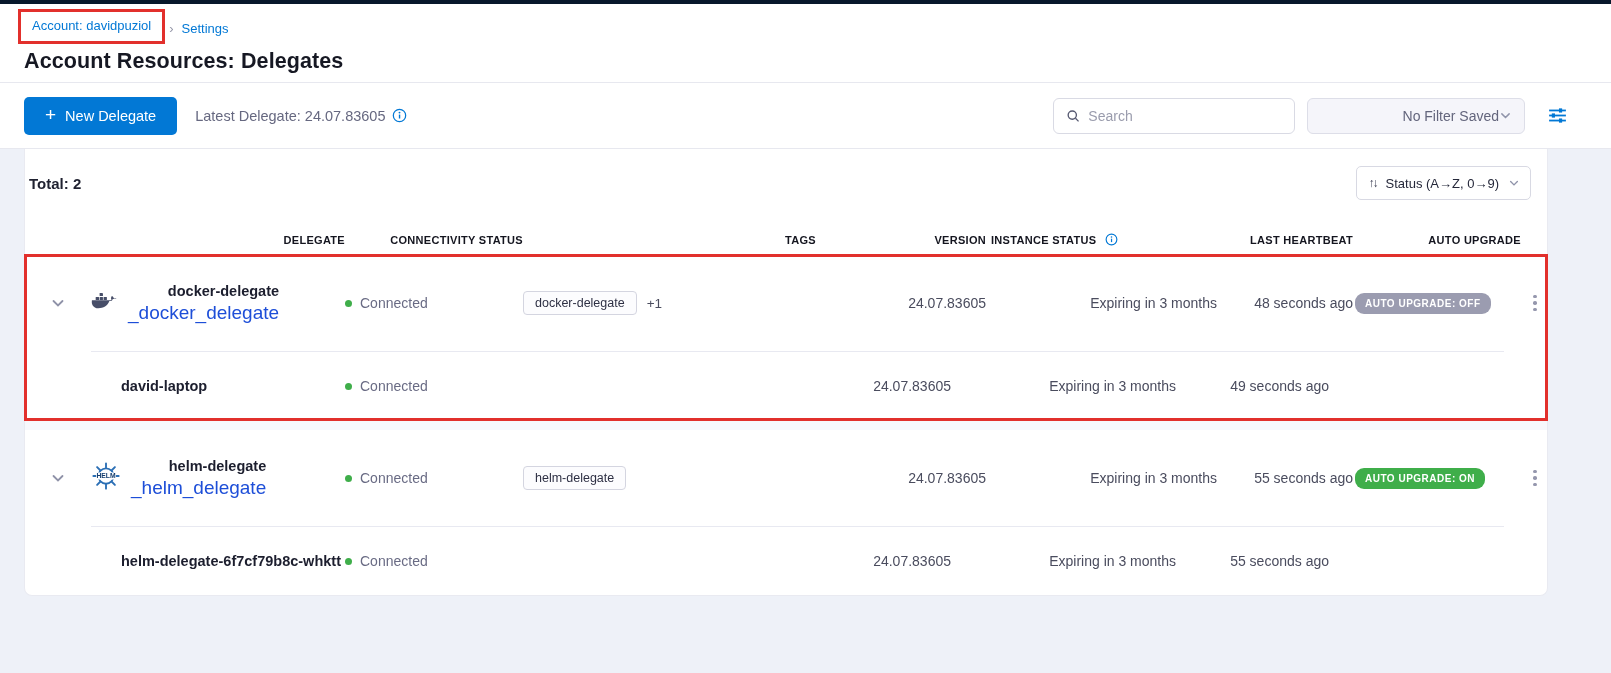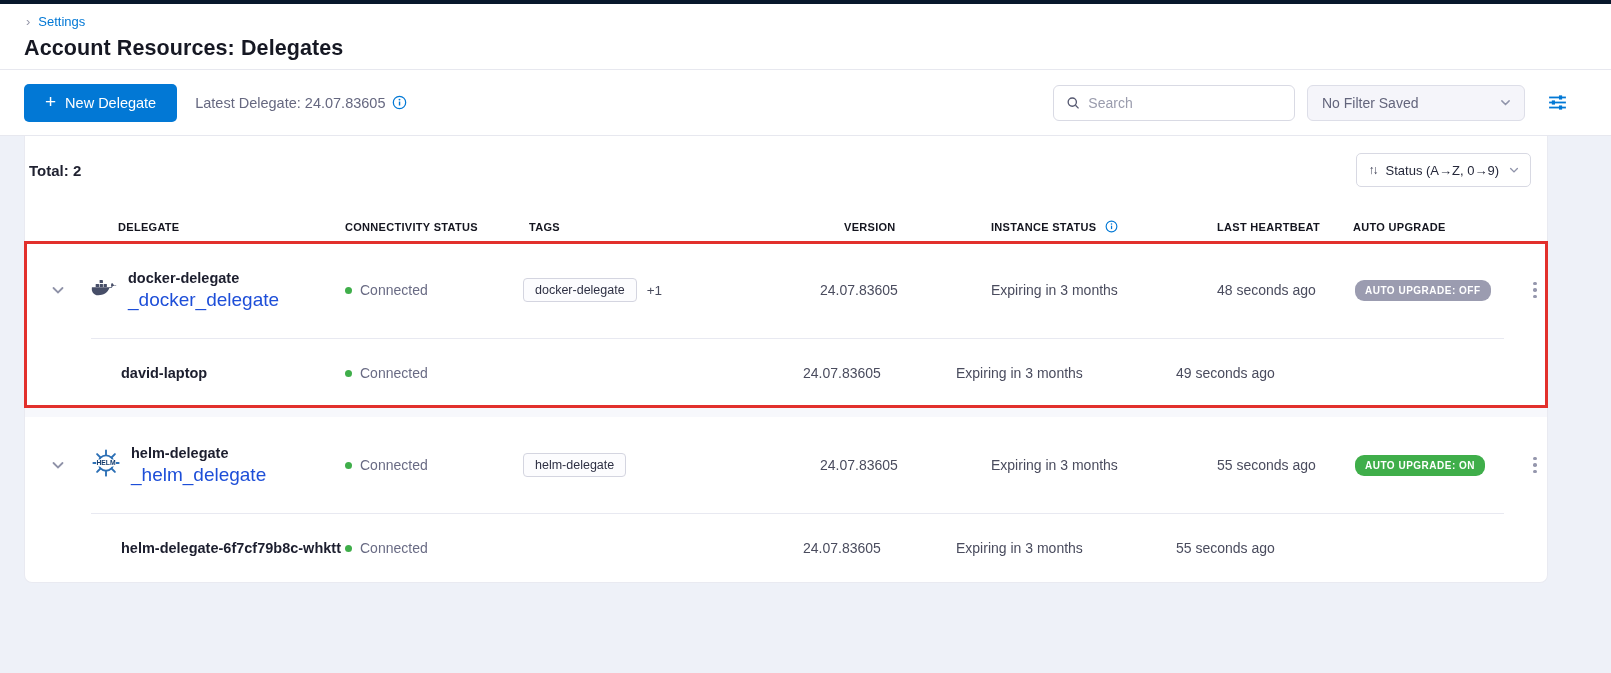--- a/index.html
+++ b/index.html
@@ -24,32 +24,32 @@
   
   .toolbar { background:#fff; height:66px; display:flex; align-items:center; justify-content:space-between; padding:0 43px 0 24px; border-bottom:1px solid #e7e8ef; }
   .tb-left { display:flex; align-items:center; gap:18px; }
   .btn-primary { display:flex; align-items:center; gap:9px; background:#0278d5; color:#fff; border:none; border-radius:5px; height:38px; padding:0 21px; font-size:14.5px; font-family:inherit; cursor:pointer; }
   .btn-primary .plus { font-size:19px; font-weight:normal; line-height:1; margin-top:-2px; }
   .latest { display:flex; align-items:center; gap:7px; color:#666880; font-size:14.5px;justify-content:space-between; }
   .tb-right { display:flex; align-items:center; gap:12px; }
   .search { display:flex; align-items:center; gap:8px; width:242px; height:36px; background:#fff; border:1px solid #d9dae4; border-radius:6px; padding:0 12px; }
   .search input { border:none; outline:none; font-size:14px; font-family:inherit; color:#3a3d52; width:100%; background:transparent; }
   .search input::placeholder { color:#9a9cad; }
-  .filter-select { display:flex; align-items:center; justify-content:space-between; width:218px; height:36px; background:#f5f5fa; border:1px solid #dddee8; border-radius:6px; padding:0 12px 0 14px; font-size:14px; color:#63657c; cursor:pointer; }
+  .filter-select { display:flex; align-items:center; justify-content:flex-end; width:218px; height:36px; background:#f5f5fa; border:1px solid #dddee8; border-radius:6px; padding:0 12px 0 14px; font-size:14px; color:#63657c; cursor:pointer; }
   .sliders { margin-left:10px; display:flex; align-items:center; cursor:pointer; }
 
   
   .content { padding:0 63px 0 24px; }
   .card { background:#fff; border:1px solid #e9eaf1; border-top:none; border-radius:0 0 8px 8px; width:1524px; }
   .card-top { height:62px; display:flex; align-items:center; justify-content:space-between; padding:6px 16px 0 4px; }
   .total { font-size:15px; font-weight:bold; color:#1f2130; }
   .sort { display:flex; align-items:center; gap:9px; border:1px solid #d8d9e3; border-radius:5px; height:34px; padding:0 10px 0 12px; font-size:13px; color:#25283a; cursor:pointer; background:#fff; }
   .sort-arrows { font-size:12px; letter-spacing:-2px; color:#3a3d52; }
 
-  .grid { display:grid; grid-template-columns:66px 254px 178px 293px 170px 231px 136px 168px 28px; align-items:center; }
+  .grid { display:grid; grid-template-columns:66px 254px 178px 293px 170px 231px 136px 168px 28px; align-items:center;text-align:right; }
   .grid.sub { grid-template-columns:66px 254px 178px 276px 152px 225px 153px 168px 28px; }
 
   .thead { height:44px; align-items:end; padding-bottom:9px; }
   .th { font-size:11px; font-weight:bold; color:#14151f; letter-spacing:.3px; }
   .th-name { padding-left:27px; }
   .th-tags { padding-left:6px; }
   .th-ver { padding-left:28px; }
   .th-inst { display:flex; align-items:center; gap:9px; padding-left:5px; }
 
   .group { position:relative; }
@@ -80,20 +80,21 @@
   .menu i { width:3.5px; height:3.5px; border-radius:50%; background:#9597ad; }
 </style>
 </head>
 <body>
 
 <div class="topline"></div>
 
 <header class="hdr">
   <div>
     <nav class="crumbs">
+      <span class="crumb-box"><a class="crumb">Account: davidpuziol</a></span>
       <span class="crumb-sep">›</span>
       <a class="crumb">Settings</a>
     </nav>
     <h1 class="title">Account Resources: Delegates</h1>
   </div>
 </header>
 
 <div class="toolbar">
   <div class="tb-left">
     <button class="btn-primary">

